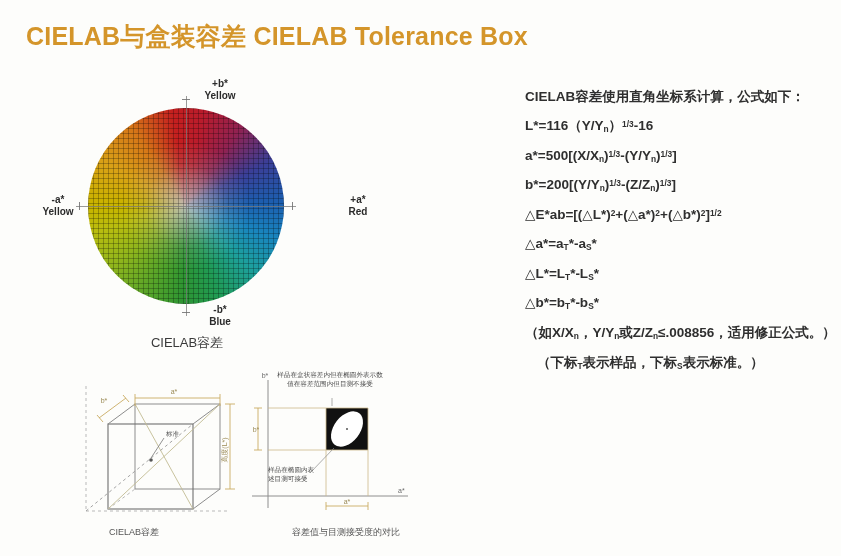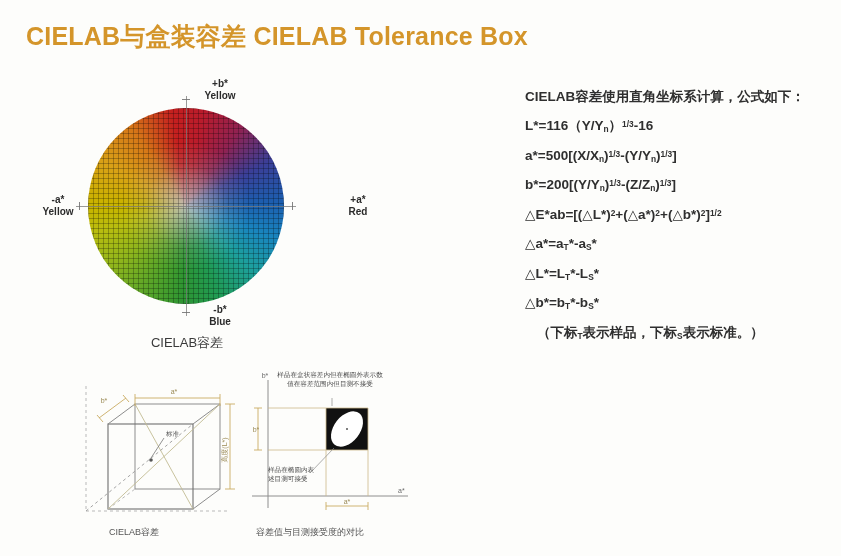--- a/index.html
+++ b/index.html
@@ -80,21 +80,21 @@
   .f-line.note2 { padding-left: 12px; }
   sub { font-size: .62em; vertical-align: -.22em; }
   sup { font-size: .62em; vertical-align: .42em; }
 
   
   #cube-block { position: absolute; left: 24px; top: 378px; width: 215px; height: 170px; }
   #cube-caption { position: absolute; left: 45px; top: 148px; width: 130px; text-align: center; font-size: 9px; color: #555; }
 
   
   #ellipse-block { position: absolute; left: 248px; top: 368px; width: 200px; height: 182px; }
-  #ellipse-caption { position: absolute; left: 8px; top: 158px; width: 180px; text-align: left; font-size: 9px; color: #555; }
+  #ellipse-caption { position: absolute; left: 8px; top: 158px; width: 180px; text-align: center; font-size: 9px; color: #555; }
   .anno { position: absolute; font-size: 6.6px; line-height: 1.35; color: #4a4a4a; }
   #anno-top { left: 28px; top: 3px; width: 108px; text-align: center; }
   #anno-bottom { left: 20px; top: 98px; width: 52px; }
 
   .dim-label { fill: #9a8a55; font-size: 7px; font-family: "Liberation Sans", sans-serif; }
 </style>
 </head>
 <body>
 
 <div id="slide">
@@ -164,20 +164,23 @@
     </div>
 
     <div class="f-line">
       △L*=L<sub>T</sub>*-L<sub>S</sub>*
     </div>
 
     <div class="f-line">
       △b*=b<sub>T</sub>*-b<sub>S</sub>*
     </div>
 
+    <div class="f-line note">
+      （如X/X<sub>n</sub>，Y/Y<sub>n</sub>或Z/Z<sub>n</sub>≤.008856，适用修正公式。）
+    </div>
 
     <div class="f-line note2">
       （下标<sub>T</sub>表示样品，下标<sub>S</sub>表示标准。）
     </div>
   </div>
 
   <div id="cube-block">
     <svg width="215" height="150" viewBox="0 0 215 150">
 
       <line x1="62" y1="8" x2="62" y2="133" stroke="#b9b9b9" stroke-width="1" stroke-dasharray="3,3"></line>

